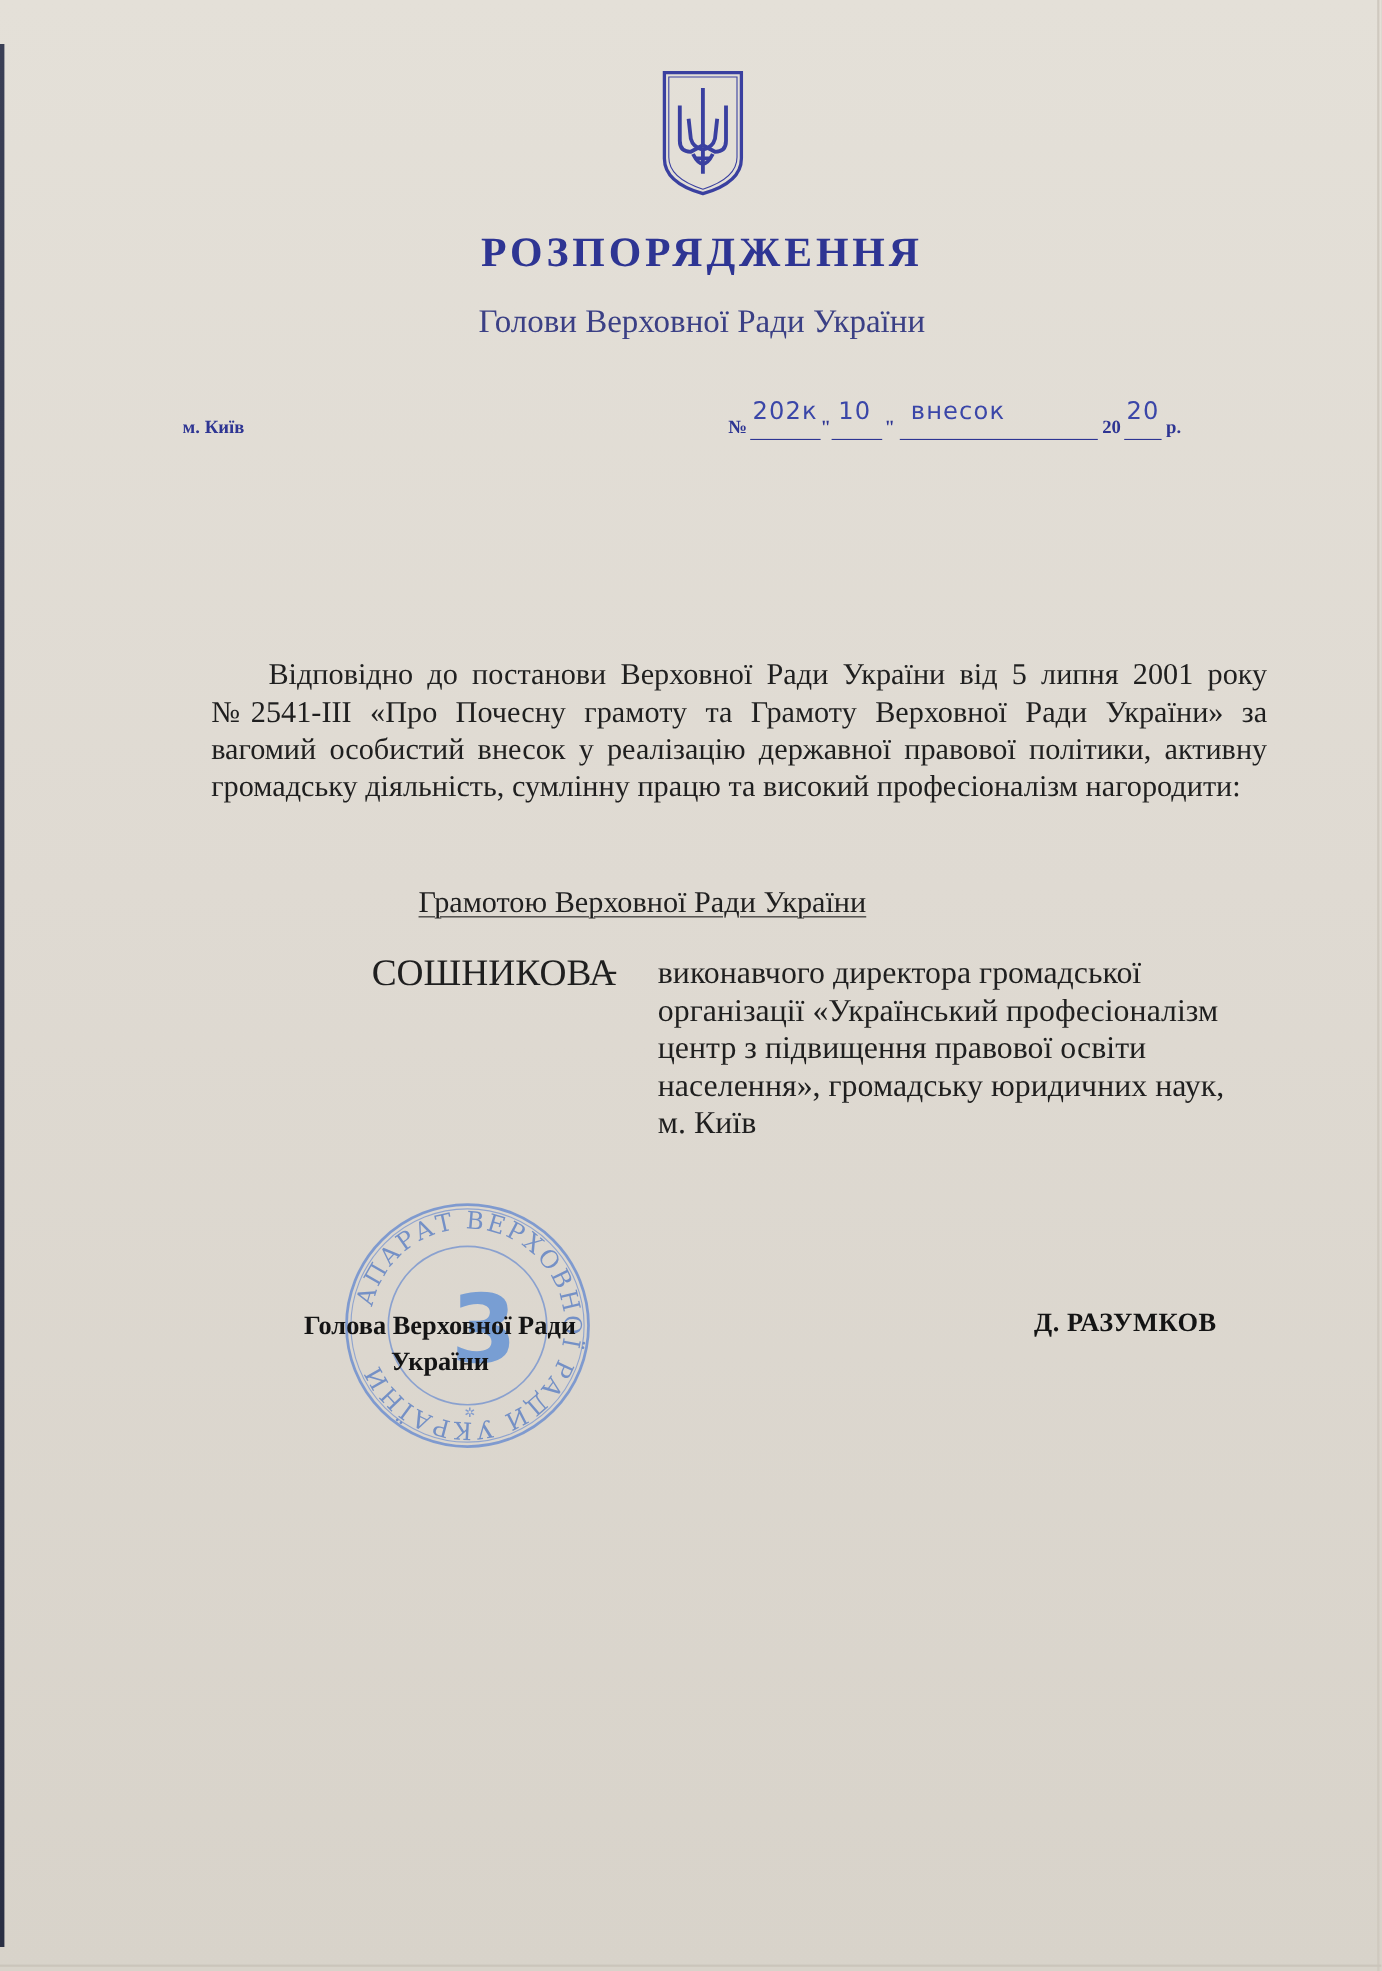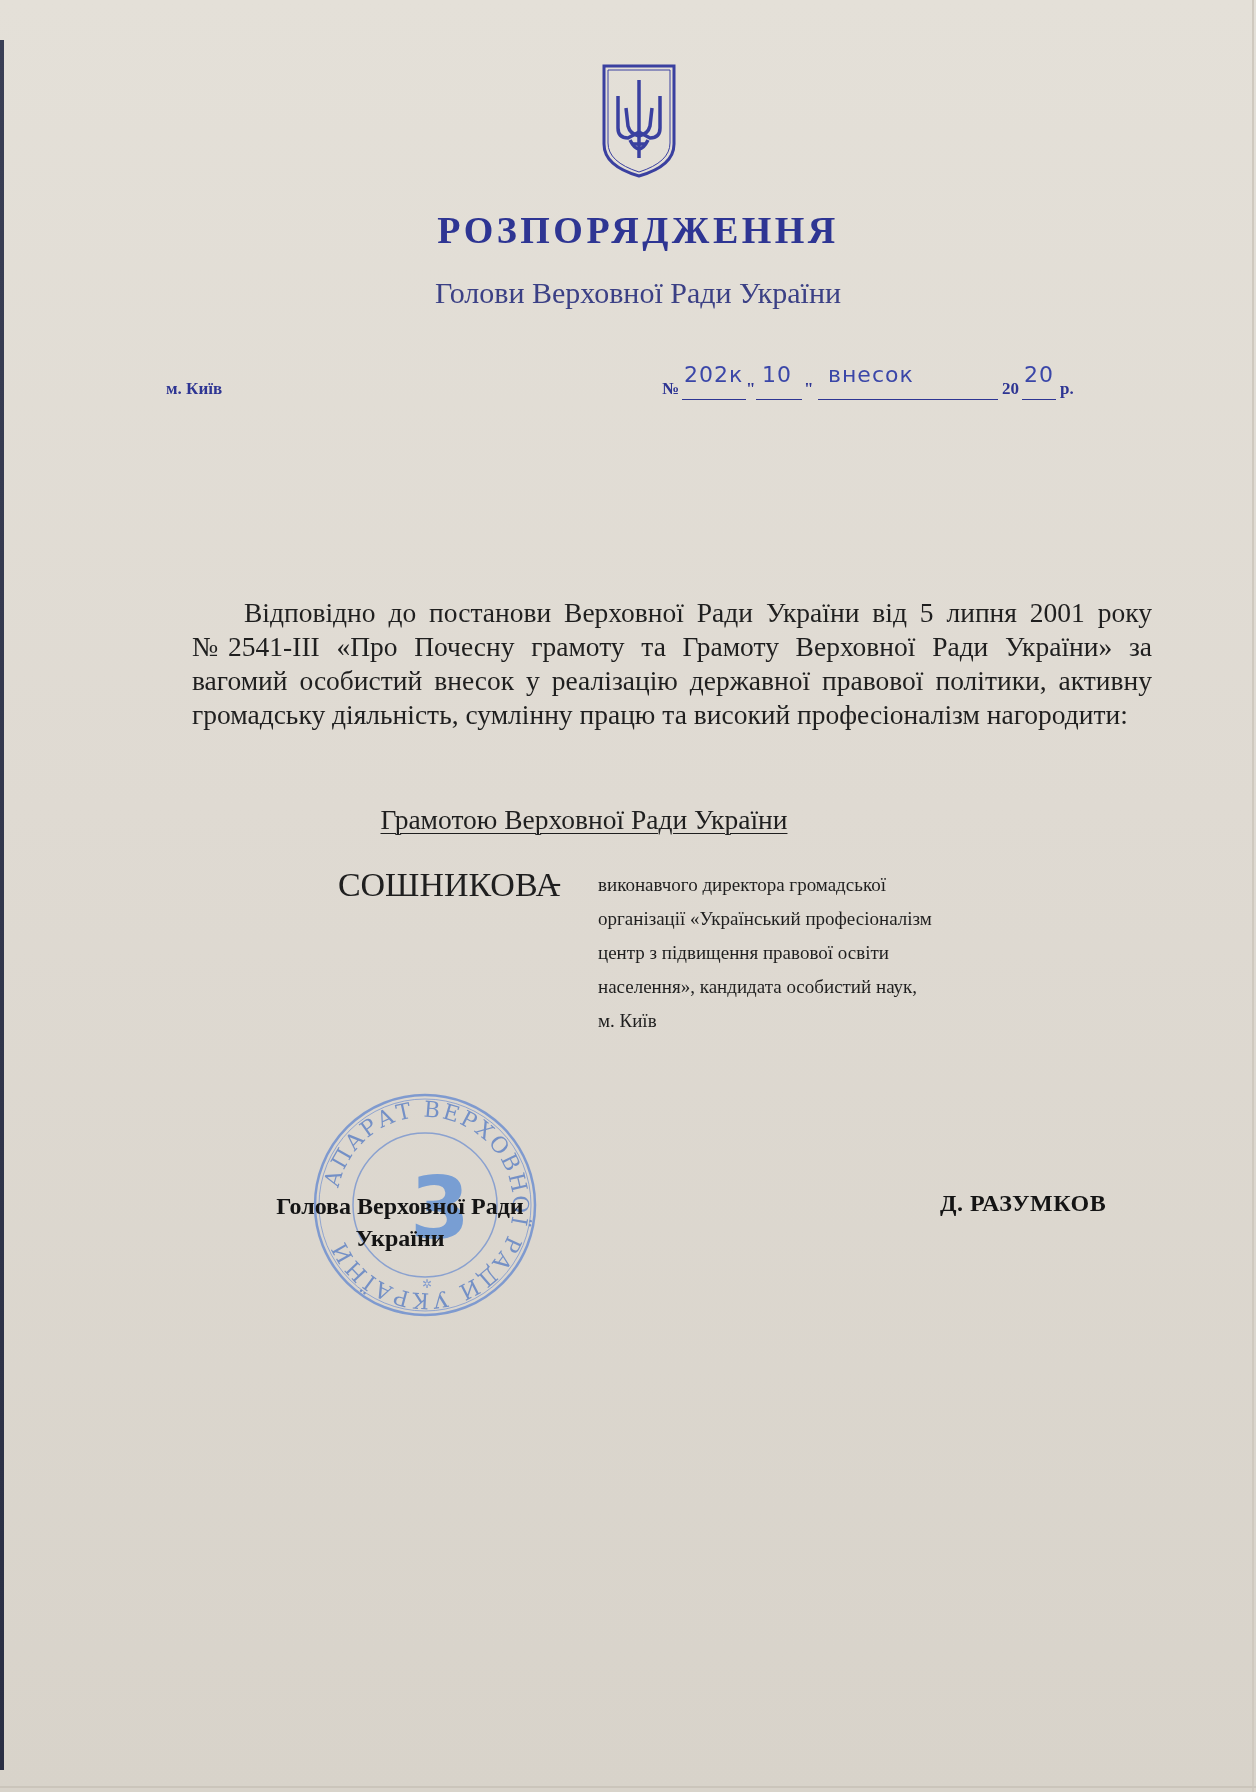--- a/index.html
+++ b/index.html
@@ -64,21 +64,21 @@
   .award span { text-decoration: underline; text-underline-offset: 4px; text-decoration-thickness: 1px; }
   .name-col {
     position: absolute; left: 170px; top: 868px; width: 390px; text-align: right;
     font-size: 34px; line-height: 34px; color: #1f1f1f;
   }
   .dash {
     position: absolute; left: 552px; top: 866px; font-size: 27.5px; color: #1f1f1f;
   }
   .desc {
     position: absolute; left: 598px; top: 868px; width: 540px;
-    font-size: 19px; line-height: 34px; color: #1f1f1f;
+    font-size: 29px; line-height: 34px; color: #1f1f1f;
   }
   .stamp { position: absolute; left: 310px; top: 1090px; width: 230px; height: 230px; }
   .sig-title {
     position: absolute; left: 230px; top: 1190px; width: 340px; text-align: center;
     font-size: 24px; font-weight: bold; line-height: 32px; color: #141414;
   }
   .sig-name {
     position: absolute; left: 940px; top: 1190px; font-size: 24px; font-weight: bold;
     color: #141414; letter-spacing: 0.5px;
   }
@@ -136,21 +136,21 @@
   </div>
 
   <div class="name-col">
     <div>СОШНИКОВА</div>
   </div>
   <div class="dash">-</div>
   <div class="desc">
     <div>виконавчого директора громадської</div>
     <div>організації «Український професіоналізм</div>
     <div>центр з підвищення правової освіти</div>
-    <div>населення», кандидата особистий наук,</div>
+    <div>населення», громадську юридичних наук,</div>
     <div>м. Київ</div>
   </div>
 
   <svg class="stamp" viewBox="0 0 230 230">
     <defs>
       <path id="stampArc" d="M115,115 m-88,0 a88,88 0 1,1 176,0 a88,88 0 1,1 -176,0"></path>
     </defs>
     <circle cx="115" cy="115" r="110" fill="none" stroke="#6f8fcf" stroke-width="2.5" opacity="0.85"></circle>
     <circle cx="115" cy="115" r="106" fill="none" stroke="#6f8fcf" stroke-width="1" opacity="0.7"></circle>
     <circle cx="115" cy="115" r="72" fill="none" stroke="#6f8fcf" stroke-width="1.5" opacity="0.75"></circle>

